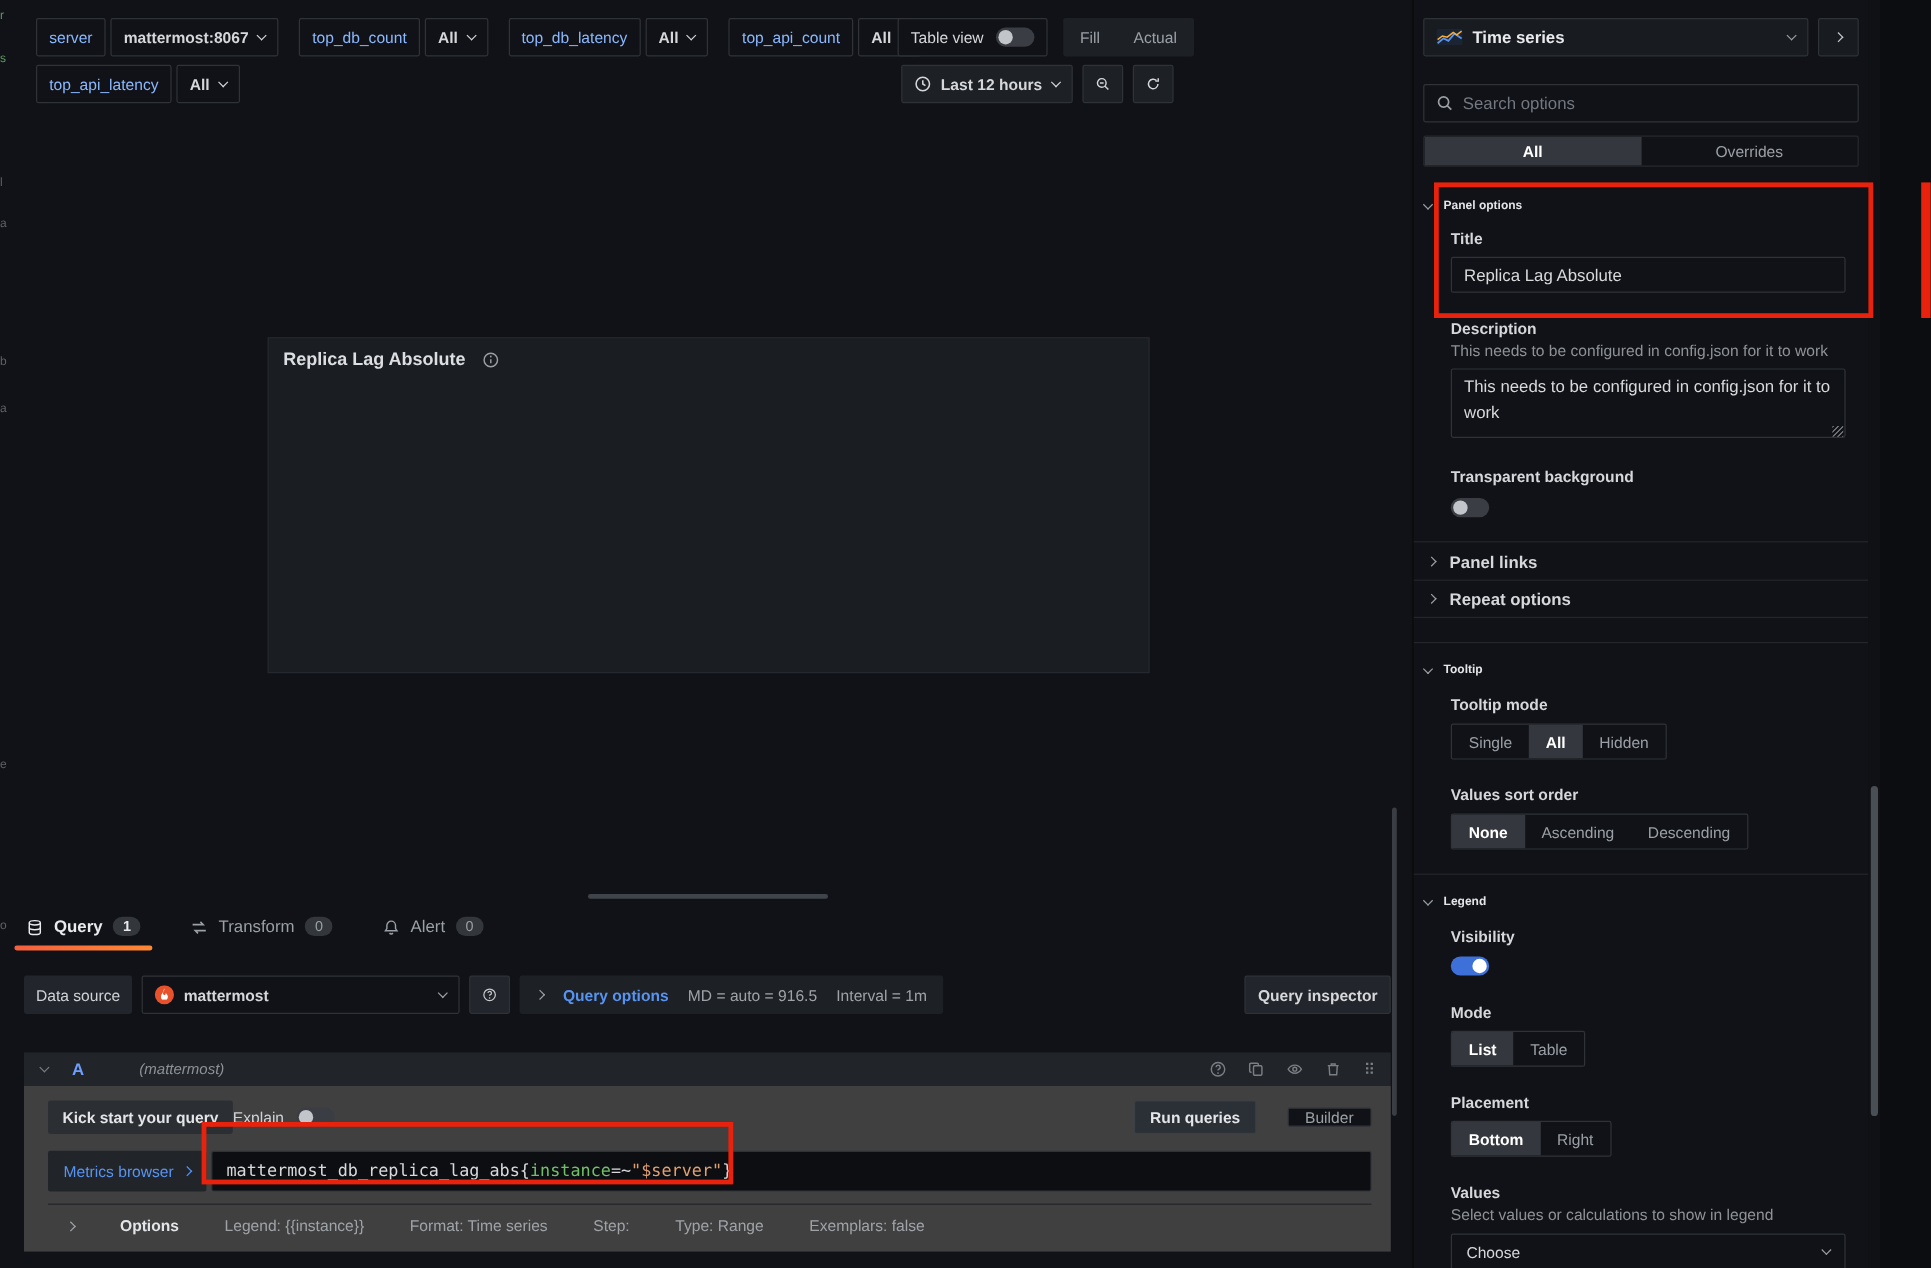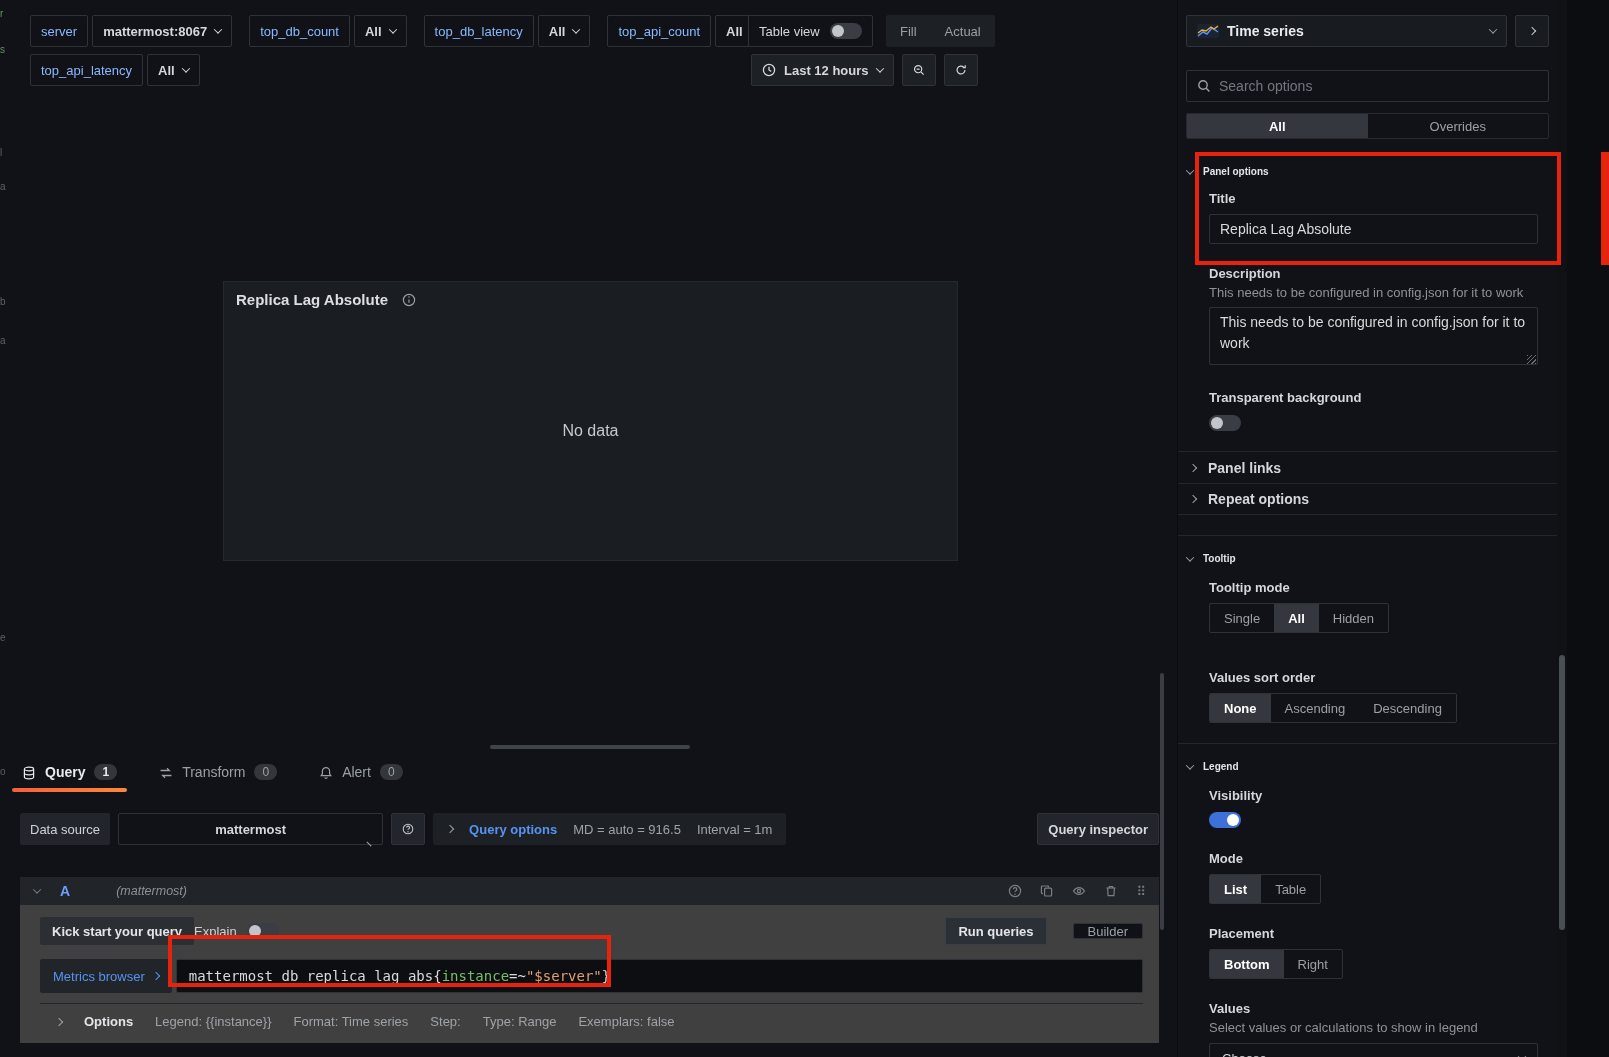--- a/index.html
+++ b/index.html
@@ -51,21 +51,21 @@
   .drag-handle { left:490px; top:745px; width:200px; height:4px; border-radius:2px; background:#3f434a; }
   
   .editor { left:20px; top:762px; width:1139px; }
   .tabs { display:flex; gap:38px; height:38px; align-items:flex-start; }
   .tab { display:flex; align-items:flex-end; gap:9px; font-size:14px; color:#9aa0a6;
          position:relative; padding:2px 2px 12px 2px; }
   .tab.active { color:#e8eaed; font-weight:600; }
   .tab .underline { position:absolute; left:-8px; right:-8px; bottom:0; height:4px; border-radius:2px;
                     background:linear-gradient(90deg,#f55f3e,#ff8833); }
   .ds-row { margin-top:13px; display:flex; align-items:center; gap:8px; }
-  .ds-picker { width:265px;flex-direction:column; }
+  .ds-picker { width:265px; }
   .opt-strip { background:#1d2025; height:32px; display:inline-flex; align-items:center;
                gap:16px; padding:0 14px; border-radius:2px; color:#9fa3a8; }
   .link-blue { color:#5794f2; font-weight:600; }
   .query-card { margin-top:32px; }
   .qhead { height:28px; background:#212429; display:flex; align-items:center; padding:0 14px; color:#7b7f85; }
   .qhead .ref { color:#6e9fff; font-weight:700; font-size:14px; margin:0 46px 0 20px; }
   .qhead .qname { font-style:italic; color:#8e9297; font-size:12.5px; }
   .qicons { margin-left:auto; display:flex; align-items:center; gap:18px; color:#7b7f85; }
   .qbody { background:#404040; padding:12px 16px 12px 20px; }
   .qb-row1 { display:flex; align-items:center; height:28px; }
@@ -76,21 +76,21 @@
           color:#e3e5e8; font-weight:600; }
   .seg.small { height:16px;flex-direction:column; }
   .qb-row2 { margin-top:14px; display:flex; gap:4px; }
   .mbrowser { background:#212429; height:34px; display:inline-flex; align-items:center;
               gap:8px; padding:0 13px; border-radius:2px; color:#5794f2; white-space:nowrap; }
   .qinput { flex:1; height:34px; background:#0d0e12; border:1px solid #2f3338; border-radius:2px;
             display:flex; align-items:center; padding:0 12px;
             font-family:"DejaVu Sans Mono", monospace; font-size:14px; color:#d8d9da; }
   .tok-lbl { color:#73bf69; } .tok-str { color:#e0a070; }
   .qb-row3 { margin-top:10px; border-top:1px solid #24262b; padding:10px 0 2px 16px;
-             display:flex; align-items:center; gap:22px; color:#9fa3a8; }
+             display:flex; align-items:center; gap:38px; color:#9fa3a8; }
   .qb-row3 .opt-title { color:#e3e5e8; font-weight:600; }
   .main-scrollbar { left:1160px; top:673px; width:4px; height:257px; background:#3a3d43; border-radius:2px; }
   
   .sidebar { left:1177px; top:0; width:380px; height:1057px; background:#111217;
              border-left:1px solid #0a0b0d; overflow:hidden; }
   .viz-row { margin:15px 8px 0 8px; display:flex; gap:8px; }
   .viz-picker { flex:1; background:#181b1f; }
   .viz-title { font-size:14px; font-weight:700; color:#e8eaed; }
   .expand-btn { width:34px; justify-content:center; background:#181b1f; }
   .search-box { margin:23px 8px 0 8px; border:1px solid #2f3338; border-radius:2px; height:32px;
@@ -247,21 +247,20 @@
 
   <div class="abs panel-preview">
     <div class="panel-head">
       <span class="panel-title">Replica Lag Absolute</span>
       <svg class="i14" viewBox="0 0 14 14" fill="none" stroke="#9aa0a6" stroke-width="1.2">
         <circle cx="7" cy="7" r="5.6"></circle>
           <line x1="7" y1="6.4" x2="7" y2="9.8"></line>
           <circle cx="7" cy="4.1" r=".75" fill="#9aa0a6" stroke="none"></circle>
       </svg>
     </div>
-    <div class="nodata">No data</div>
   </div>
   <div class="abs drag-handle"></div>
 
   <div class="abs editor">
     <div class="tabs">
       <div class="tab active">
         <svg class="i14" viewBox="0 0 14 14" fill="none" stroke="currentColor" stroke-width="1.2">
           <ellipse cx="7" cy="3" rx="4.6" ry="1.8"></ellipse>
             <path d="M2.4 3v8c0 1 2 1.8 4.6 1.8s4.6-.8 4.6-1.8V3"></path>
             <path d="M2.4 7c0 1 2 1.8 4.6 1.8S11.6 8 11.6 7"></path>
@@ -468,21 +467,21 @@
           <span class="opt">
               <span>Single</span>
             </span>
           <span class="opt sel">
               <span>All</span>
             </span>
           <span class="opt">
               <span>Hidden</span>
             </span>
         </span>
-        <div class="flabel" style="margin-top:37px">Values sort order</div>
+        <div class="flabel" style="margin-top:22px">Values sort order</div>
         <span class="seg" style="margin-top:8px">
           <span class="opt sel">
               <span>None</span>
             </span>
           <span class="opt">
               <span>Ascending</span>
             </span>
           <span class="opt">
               <span>Descending</span>
             </span>

